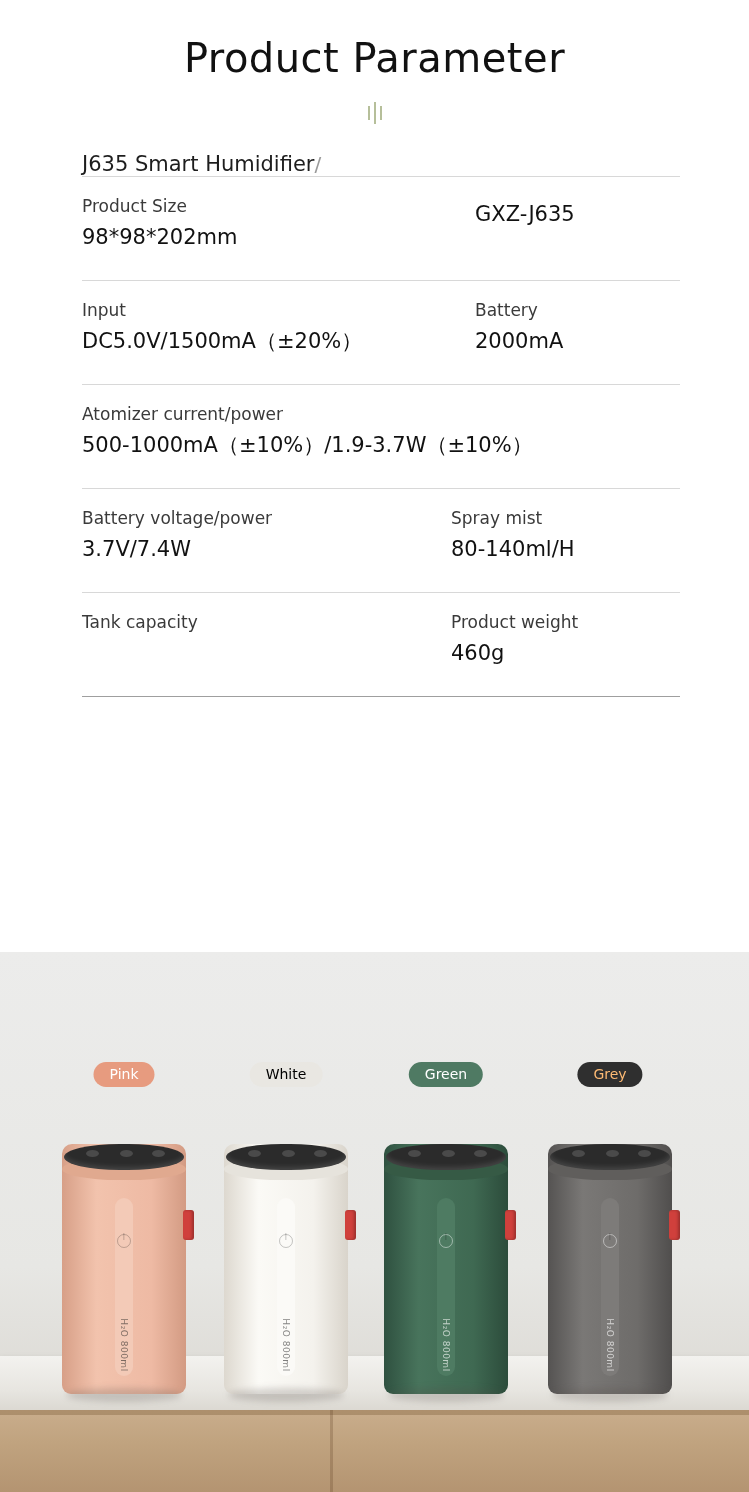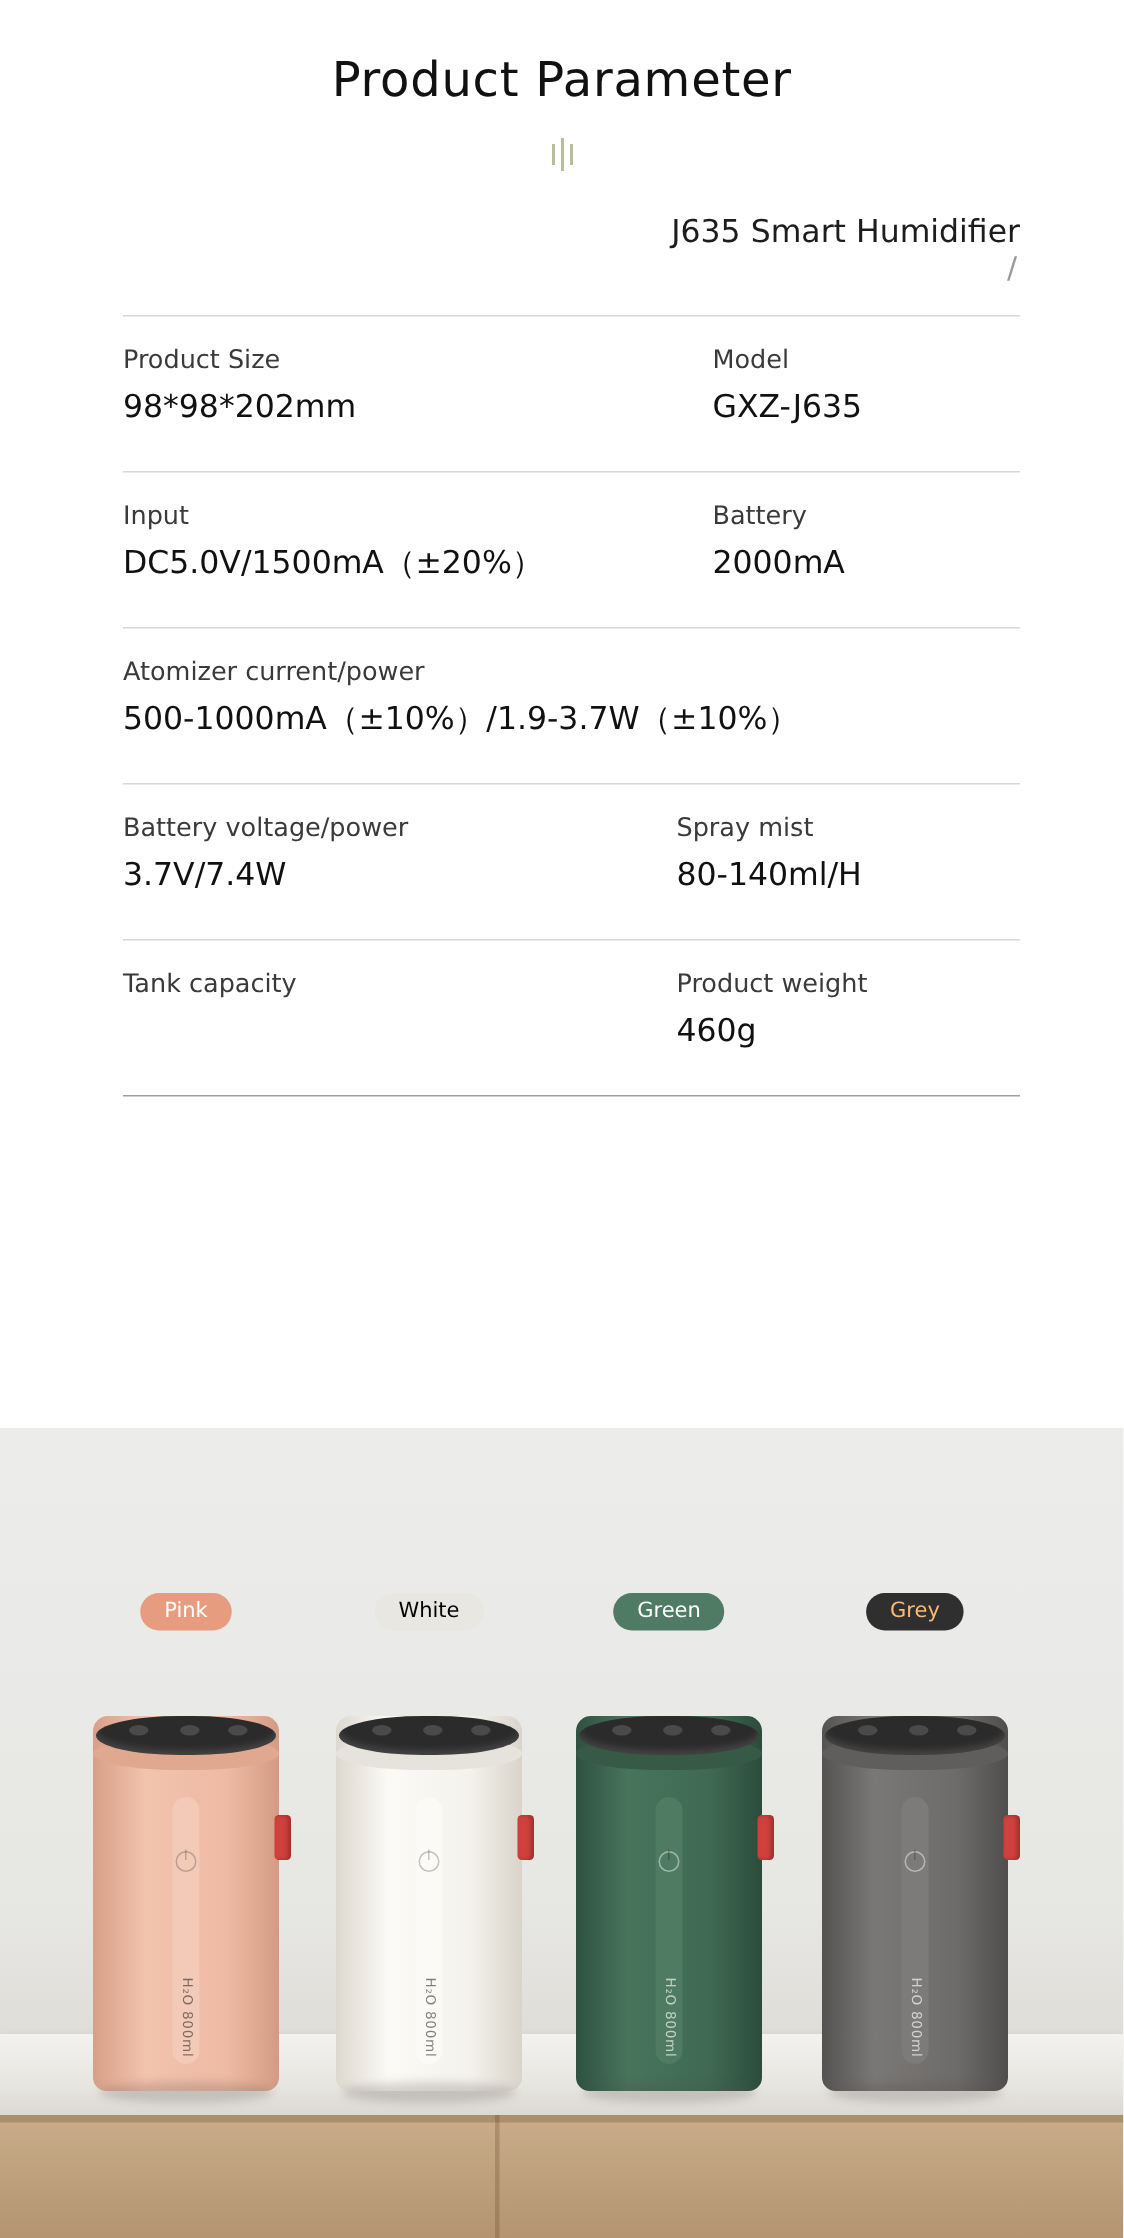--- a/index.html
+++ b/index.html
@@ -19,21 +19,21 @@
     width: 749px;
     height: 1492px;
     position: relative;
   }
   
   .header {
     padding-top: 34px;
     text-align: center;
   }
   .title {
-    font-size: 32px;
+    font-size: 40px;
     font-weight: 400;
     letter-spacing: 0.5px;
     color: #111;
     line-height: 1.2;
   }
   .divider-mark {
     margin-top: 18px;
     height: 26px;
     display: flex;
     align-items: center;
@@ -50,27 +50,26 @@
   .divider-mark .bar-right{ height: 14px; }
 
   
   .spec-wrap {
     margin: 26px 82px 0 82px;
     width: 598px;
   }
   .spec-head {
     font-size: 21px;
     color: #1d1d1d;
-    padding-bottom: 20px;
+    padding-bottom: 0;
     border-bottom: 1px solid #d8d8d8;
     position: relative;
     display: flex;
     align-items: flex-end;
     justify-content: flex-start;
-    flex-direction: column;
   }
   .spec-head .slash {
     font-size: 20px;
     color: #9a9a9a;
     padding-right: 2px;
   }
   .row {
     display: flex;
     border-bottom: 1px solid #d8d8d8;
     padding: 18px 0 20px 0;
@@ -285,21 +284,20 @@
       <span class="slash">/</span>
     </div>
 
     <div class="row tall">
       <div class="cell">
         <div class="label">Product Size</div>
         <div class="value">98*98*202mm</div>
       </div>
       <div class="v-sep"></div>
       <div class="cell right">
-        <div class="label">Model</div>
         <div class="value">GXZ-J635</div>
       </div>
     </div>
 
     <div class="row tall">
       <div class="cell">
         <div class="label">Input</div>
         <div class="value">DC5.0V/1500mA（±20%）</div>
       </div>
       <div class="v-sep"></div>

